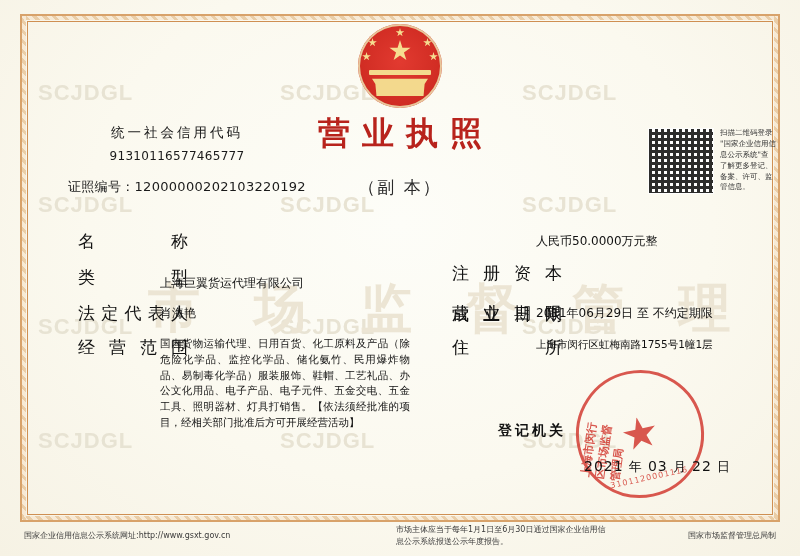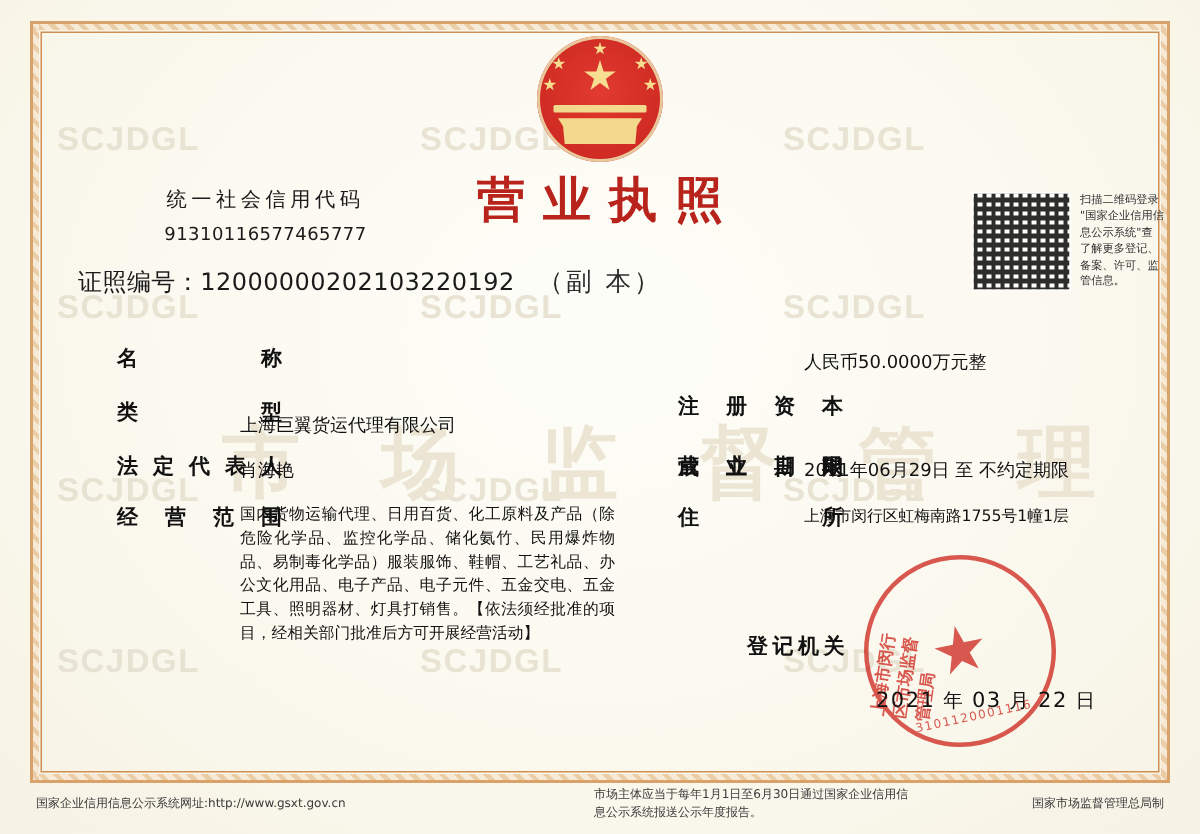--- a/index.html
+++ b/index.html
@@ -119,22 +119,22 @@
     letter-spacing:2px;
   }
   
   .code-block{
     position:absolute;left:72px;top:124px;width:210px;
     color:#1a1a1a;
   }
   .code-line1{font-size:13.5px;letter-spacing:3px;text-align:center;}
   .code-line2{font-size:12px;margin-top:7px;text-align:center;letter-spacing:.3px;}
   .cert-no{
-    position:absolute;left:52px;top:178px;
-    font-size:16px;color:#1a1a1a;letter-spacing:.3px;white-space:nowrap;
+    position:absolute;left:68px;top:178px;
+    font-size:13px;color:#1a1a1a;letter-spacing:.3px;white-space:nowrap;
   }
   
   .qr-wrap{position:absolute;right:86px;top:128px;}
   .qr{
     width:64px;height:64px;
     background-color:#fff;
     background-image:
       repeating-linear-gradient(90deg,#111 0 3px,transparent 3px 6px),
       repeating-linear-gradient(0deg,#111 0 3px,transparent 3px 6px);
     background-size:6px 6px,6px 6px;
@@ -147,22 +147,22 @@
     text-align:left;
   }
   
   .fields{position:absolute;left:0;top:222px;right:0;}
   .row{position:relative;min-height:28px;}
   .lbl{
     position:absolute;
     width:110px;
     text-align:justify;
     text-align-last:justify;
-    font-size:14px;
-    font-weight:bold;
+    font-size:17px;
+    font-weight:normal;
     color:#111;
   }
   .val{
     position:absolute;
     font-size:12px;
     color:#111;
     line-height:1.55;
   }
   .lcol{left:78px;}
   .vcol{left:160px;width:250px;}

